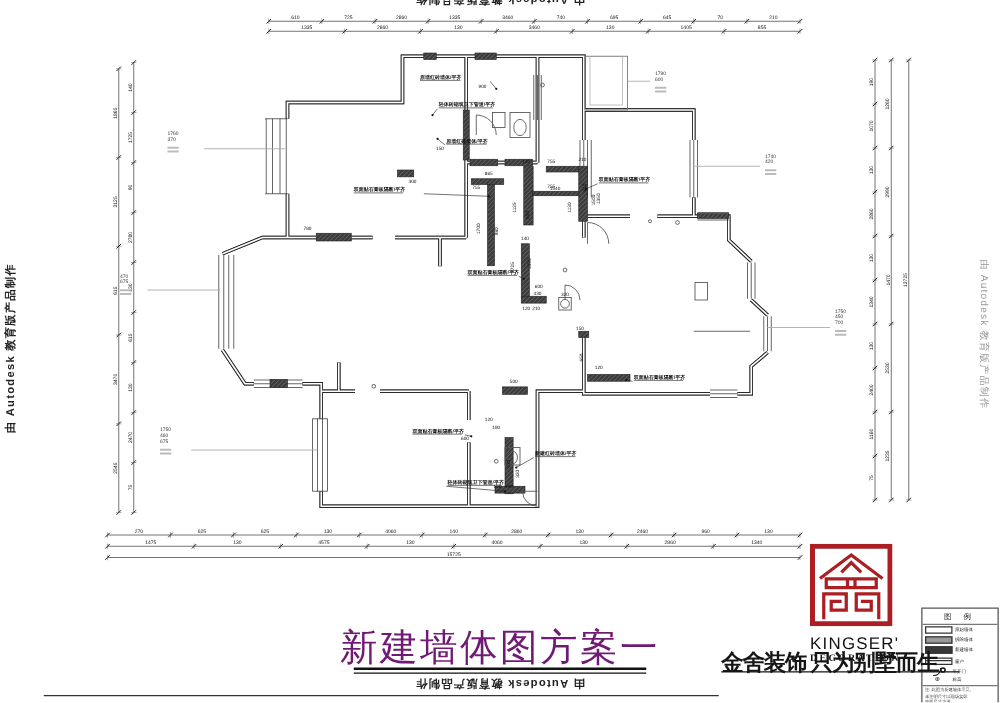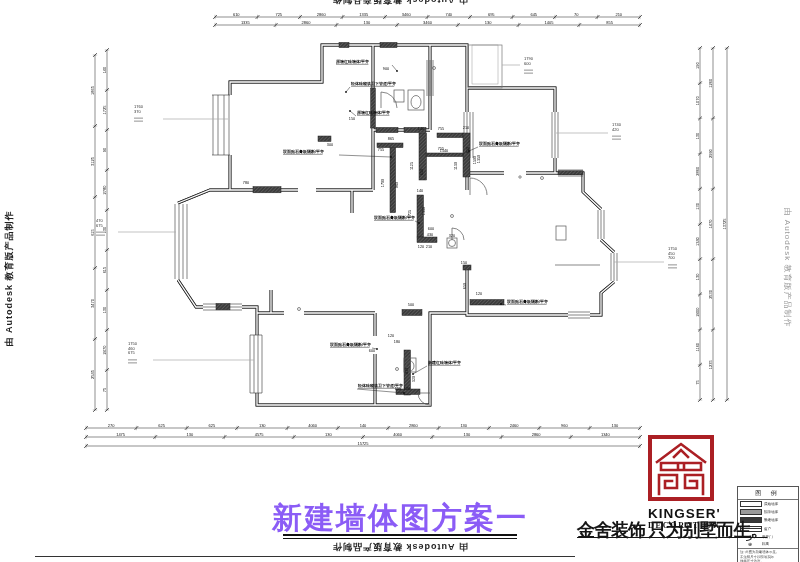--- a/index.html
+++ b/index.html
@@ -5,28 +5,28 @@
   html,body{margin:0;padding:0;background:#fff;}
   #stage{position:relative;width:800px;height:562px;background:#fff;overflow:hidden;
          font-family:"Liberation Sans",sans-serif;}
   svg text{font-family:"Liberation Sans",sans-serif;}
   .wm{position:absolute;color:#222;font-size:9px;font-weight:bold;letter-spacing:1px;white-space:nowrap;}
   #wm-top{left:50%;top:-7px;transform:translateX(-50%) rotate(180deg);}
   #wm-left{left:-66px;top:272px;transform:rotate(-90deg);width:150px;text-align:center;}
   #wm-right{right:-62px;top:262px;transform:rotate(90deg);width:150px;text-align:center;color:#999;font-weight:normal;font-size:8px;}
   #wm-bottom{left:50%;top:540px;transform:translateX(-50%) rotate(180deg);font-size:9px;}
   #title{position:absolute;left:0;top:498px;width:100%;text-align:center;
-         font-size:30px;font-weight:700;color:#8b5cf6;letter-spacing:2px;white-space:nowrap;}
+         font-size:30px;font-weight:400;color:#701a75;letter-spacing:2px;white-space:nowrap;}
   #title-u1{position:absolute;left:283px;top:534px;width:234px;height:2px;background:#111;}
   #title-u2{position:absolute;left:283px;top:538px;width:234px;height:1px;background:#111;}
   #bottom-rule{position:absolute;left:35px;top:556px;width:540px;height:1px;background:#333;}
   #slogan{position:absolute;left:577px;top:518px;font-family:"Liberation Serif",serif;
           font-weight:900;font-size:18px;letter-spacing:-1px;color:#161616;white-space:nowrap;z-index:5;text-decoration:underline;}
   #logo{position:absolute;left:648px;top:435px;width:72px;z-index:4;}
-  #logo-name{font-size:13.5px;font-weight:bold;letter-spacing:1px;color:#111;margin-top:1px;}
+  #logo-name{font-size:13.5px;font-weight:normal;letter-spacing:1px;color:#111;margin-top:1px;}
   #logo-sub{font-size:8px;font-weight:bold;letter-spacing:1.8px;color:#111;font-family:Liberation Serif, serif;}
   #legend{position:absolute;left:737px;top:486px;width:60px;height:80px;border:1px solid #555;
           background:#fff;z-index:3;font-size:4px;color:#222;}
   #legend .hd{text-align:center;font-size:6px;letter-spacing:4px;padding:2px 0 1px 0;border-bottom:1px solid #777;}
   #legend .row{display:flex;align-items:center;gap:2px;padding:1.1px 2px;}
   #legend .sym{width:20px;height:4px;border:0.7px solid #333;flex:0 0 auto;background:#fff;}
   #legend .sym.gray{background:#9a9a9a;}
   #legend .sym.dark{background:#383838;}
   #legend .sym.win{position:relative;}
   #legend .sym.win::after{content:"";position:absolute;left:0;top:1.4px;width:100%;height:0.7px;background:#333;}

